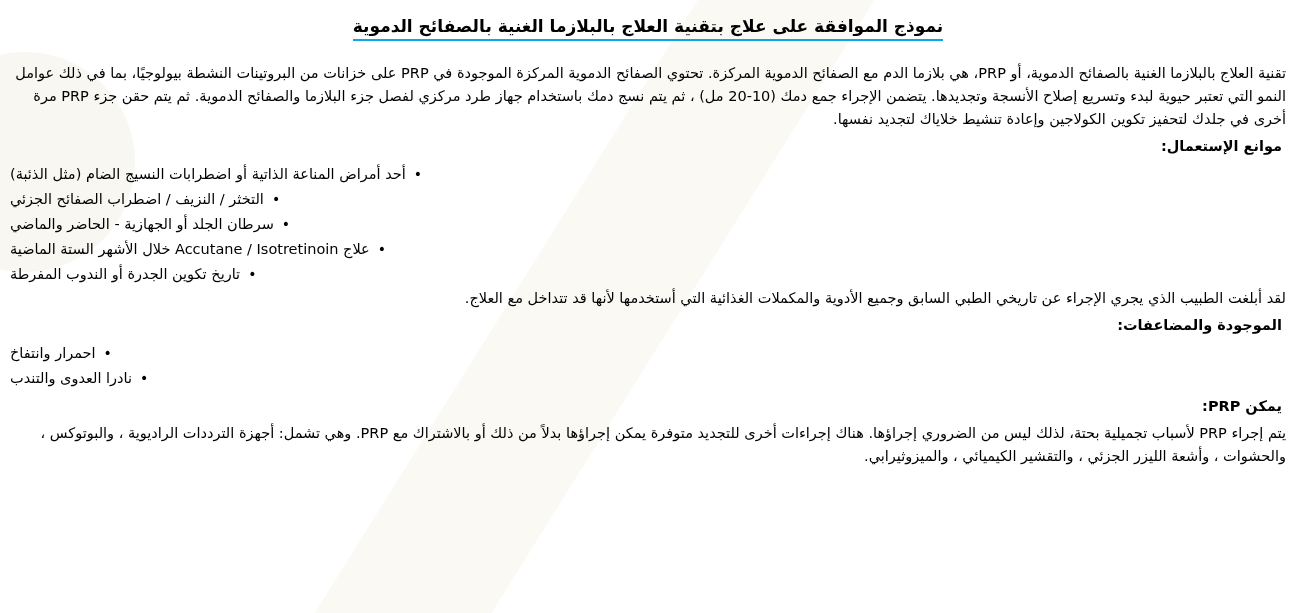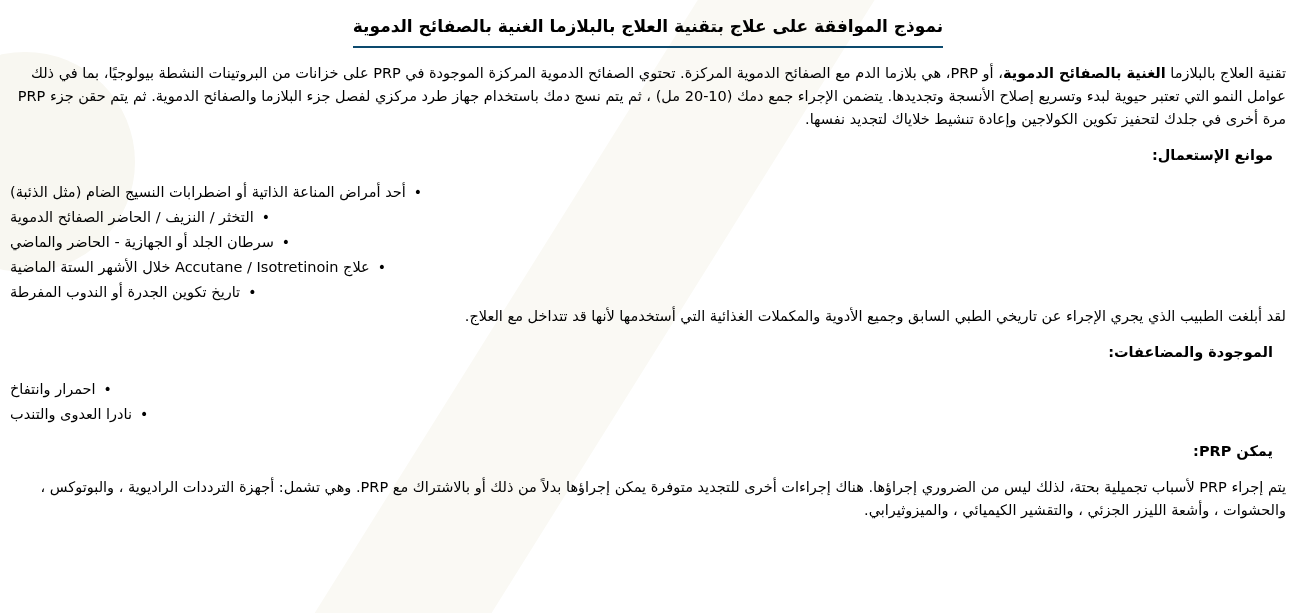--- a/index.html
+++ b/index.html
@@ -44,37 +44,37 @@
     padding: 12px 6px 0 10px;
   }
   h1 {
     margin: 2px 0 24px 0;
     text-align: center;
     font-size: 17px;
     font-weight: bold;
     line-height: 24px;
   }
   .title-underline {
-    border-bottom: 2px solid #0c4a6e;
-    padding-bottom: 10px;
+    border-bottom: 2px solid #0ea5e9;
+    padding-bottom: 3px;
   }
   p {
     margin: 0;
     font-size: 14.5px;
     line-height: 23px;
     text-align: right;
   }
   h2 {
-    margin: 13px;
+    margin: 4px;
     font-size: 14.5px;
     line-height: 23px;
     font-weight: bold;
     text-align: right;
   }
-  .b { font-weight: bold; }
+  .b { font-weight: normal; }
   ul {
     margin: 0;
     padding: 0 44px 0 0;
     list-style: none;
   }
   li {
     font-size: 14.5px;
     line-height: 25px;
     text-align: left;
   }
@@ -96,21 +96,21 @@
   <div class="content">
 
     <h1><span class="title-underline">نموذج الموافقة على علاج بتقنية العلاج بالبلازما الغنية بالصفائح الدموية</span></h1>
 
     <p><span>تقنية العلاج بالبلازما </span><span class="b">الغنية بالصفائح الدموية</span><span>، أو PRP، هي بلازما الدم مع الصفائح الدموية المركزة. تحتوي الصفائح الدموية المركزة الموجودة في PRP على خزانات من البروتينات النشطة بيولوجيًا، بما في ذلك عوامل النمو التي تعتبر حيوية لبدء وتسريع إصلاح الأنسجة وتجديدها. يتضمن الإجراء جمع دمك (10-20 مل) ، ثم يتم نسج دمك باستخدام جهاز طرد مركزي لفصل جزء البلازما والصفائح الدموية. ثم يتم حقن جزء PRP مرة أخرى في جلدك لتحفيز تكوين الكولاجين وإعادة تنشيط خلاياك لتجديد نفسها.</span></p>
 
     <h2>موانع الإستعمال:</h2>
 
     <ul>
       <li>أحد أمراض المناعة الذاتية أو اضطرابات النسيج الضام (مثل الذئبة)</li>
-      <li>التخثر / النزيف / الحاضر الصفائح الدموية</li>
+      <li>التخثر / النزيف / اضطراب الصفائح الجزئي</li>
       <li>سرطان الجلد أو الجهازية - الحاضر والماضي</li>
       <li>علاج Accutane / Isotretinoin خلال الأشهر الستة الماضية</li>
       <li>تاريخ تكوين الجدرة أو الندوب المفرطة</li>
     </ul>
 
     <p>لقد أبلغت الطبيب الذي يجري الإجراء عن تاريخي الطبي السابق وجميع الأدوية والمكملات الغذائية التي أستخدمها لأنها قد تتداخل مع العلاج.</p>
 
     <h2>الموجودة والمضاعفات:</h2>
 
     <ul>

